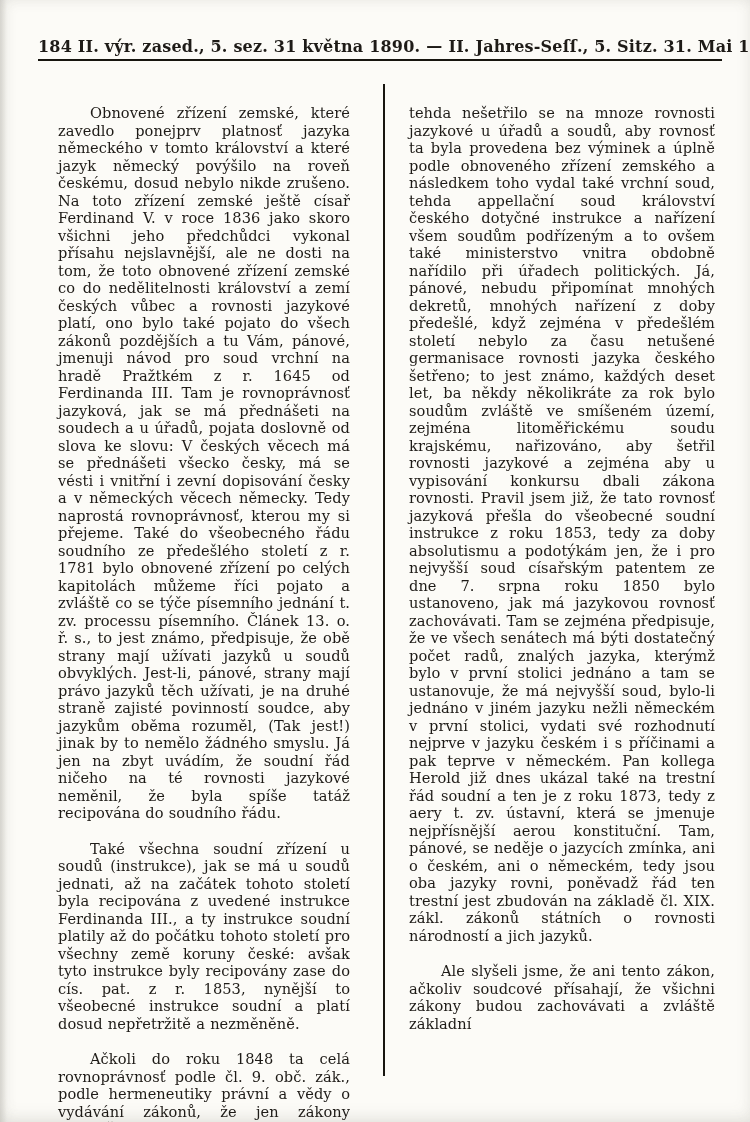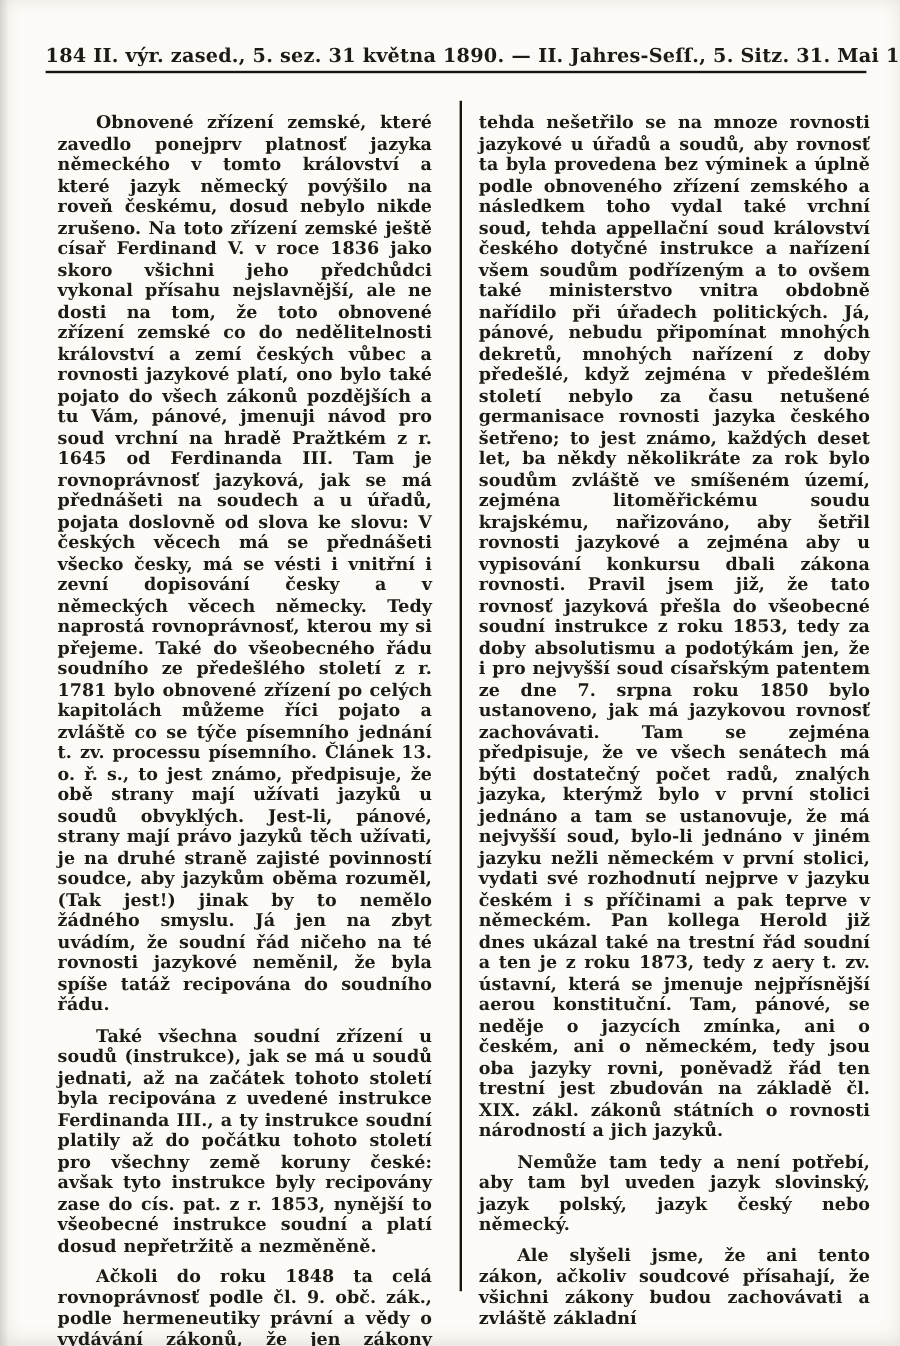--- a/index.html
+++ b/index.html
@@ -62,21 +62,21 @@
   .col-left  { left: 40px;  width: 328px; }
   .col-right { left: 391px; width: 342px; }
   .column-divider {
     position: absolute;
     left: 383px;
     top: 84px;
     width: 2px;
     height: 992px;
     background: var(--rule);
   }
-  .para { margin: 8px; font-weight: bold; }
+  .para { margin: 18px; }
   .para.indent { text-indent: 32px; }
 </style>
 </head>
 <body>
 
 <div class="page">
 
   <header class="masthead">
     <span>184 II. výr. zased., 5. sez. 31 května 1890.</span>
     <span class="dash">—</span>
@@ -88,17 +88,16 @@
   <section class="col col-left">
     <p class="para indent">Obnovené zřízení zemské, které zavedlo ponejprv platnosť jazyka německého v tomto království a které jazyk německý povýšilo na roveň českému, dosud nebylo nikde zrušeno. Na toto zřízení zemské ještě císař Ferdinand V. v roce 1836 jako skoro všichni jeho předchůdci vykonal přísahu nejslavnější, ale ne dosti na tom, že toto obnovené zřízení zemské co do nedělitelnosti království a zemí českých vůbec a rovnosti jazykové platí, ono bylo také pojato do všech zákonů pozdějších a tu Vám, pánové, jmenuji návod pro soud vrchní na hradě Pražtkém z r. 1645 od Ferdinanda III. Tam je rovnoprávnosť jazyková, jak se má přednášeti na soudech a u úřadů, pojata doslovně od slova ke slovu: V českých věcech má se přednášeti všecko česky, má se vésti i vnitřní i zevní dopisování česky a v německých věcech německy. Tedy naprostá rovnoprávnosť, kterou my si přejeme. Také do všeobecného řádu soudního ze předešlého století z r. 1781 bylo obnovené zřízení po celých kapitolách můžeme říci pojato a zvláště co se týče písemního jednání t. zv. processu písemního. Článek 13. o. ř. s., to jest známo, předpisuje, že obě strany mají užívati jazyků u soudů obvyklých. Jest-li, pánové, strany mají právo jazyků těch užívati, je na druhé straně zajisté povinností soudce, aby jazykům oběma rozuměl, (Tak jest!) jinak by to nemělo žádného smyslu. Já jen na zbyt uvádím, že soudní řád ničeho na té rovnosti jazykové neměnil, že byla spíše tatáž recipována do soudního řádu.</p>
     <p class="para indent">Také všechna soudní zřízení u soudů (instrukce), jak se má u soudů jednati, až na začátek tohoto století byla recipována z uvedené instrukce Ferdinanda III., a ty instrukce soudní platily až do počátku tohoto století pro všechny země koruny české: avšak tyto instrukce byly recipovány zase do cís. pat. z r. 1853, nynější to všeobecné instrukce soudní a platí dosud nepřetržitě a nezměněně.</p>
     <p class="para indent">Ačkoli do roku 1848 ta celá rovnoprávnosť podle čl. 9. obč. zák., podle hermeneutiky právní a vědy o vydávání zákonů, že jen zákony pozdějšími mohou se měniti zákony dřívější, existovala dále, poněvadž nikdy se nestalo, aby se změnila, a, pánové, tedy tyto zákony zůstaly nezměněny, a přece ještě kabinetním listem Ferdinanda V. bylo nařízeno, poněvadž</p>
   </section>
 
   <div class="column-divider"></div>
 
   <section class="col col-right">
     <p class="para">tehda nešetřilo se na mnoze rovnosti jazykové u úřadů a soudů, aby rovnosť ta byla provedena bez výminek a úplně podle obnoveného zřízení zemského a následkem toho vydal také vrchní soud, tehda appellační soud království českého dotyčné instrukce a nařízení všem soudům podřízeným a to ovšem také ministerstvo vnitra obdobně nařídilo při úřadech politických. Já, pánové, nebudu připomínat mnohých dekretů, mnohých nařízení z doby předešlé, když zejména v předešlém století nebylo za času netušené germanisace rovnosti jazyka českého šetřeno; to jest známo, každých deset let, ba někdy několikráte za rok bylo soudům zvláště ve smíšeném území, zejména litoměřickému soudu krajskému, nařizováno, aby šetřil rovnosti jazykové a zejména aby u vypisování konkursu dbali zákona rovnosti. Pravil jsem již, že tato rovnosť jazyková přešla do všeobecné soudní instrukce z roku 1853, tedy za doby absolutismu a podotýkám jen, že i pro nejvyšší soud císařským patentem ze dne 7. srpna roku 1850 bylo ustanoveno, jak má jazykovou rovnosť zachovávati. Tam se zejména předpisuje, že ve všech senátech má býti dostatečný počet radů, znalých jazyka, kterýmž bylo v první stolici jednáno a tam se ustanovuje, že má nejvyšší soud, bylo-li jednáno v jiném jazyku nežli německém v první stolici, vydati své rozhodnutí nejprve v jazyku českém i s příčinami a pak teprve v německém. Pan kollega Herold již dnes ukázal také na trestní řád soudní a ten je z roku 1873, tedy z aery t. zv. ústavní, která se jmenuje nejpřísnější aerou konstituční. Tam, pánové, se neděje o jazycích zmínka, ani o českém, ani o německém, tedy jsou oba jazyky rovni, poněvadž řád ten trestní jest zbudován na základě čl. XIX. zákl. zákonů státních o rovnosti národností a jich jazyků.</p>
-    <p class="para indent">Nemůže tam tedy a není potřebí, aby tam byl uveden jazyk slovinský, jazyk polský, jazyk český nebo německý.</p>
     <p class="para indent">Ale slyšeli jsme, že ani tento zákon, ačkoliv soudcové přísahají, že všichni zákony budou zachovávati a zvláště základní</p>
   </section>
 
 </div>
 
 </body></html>

